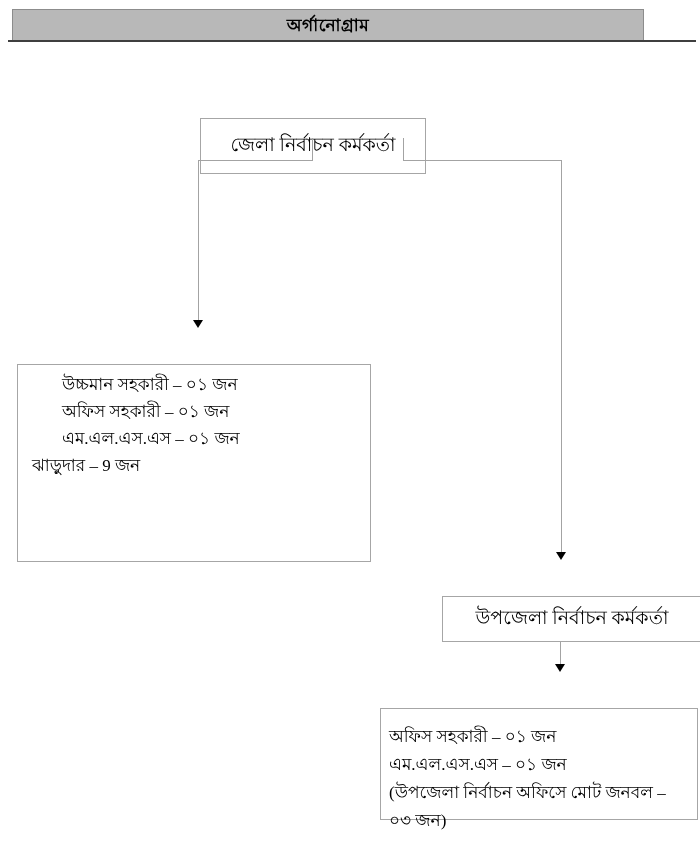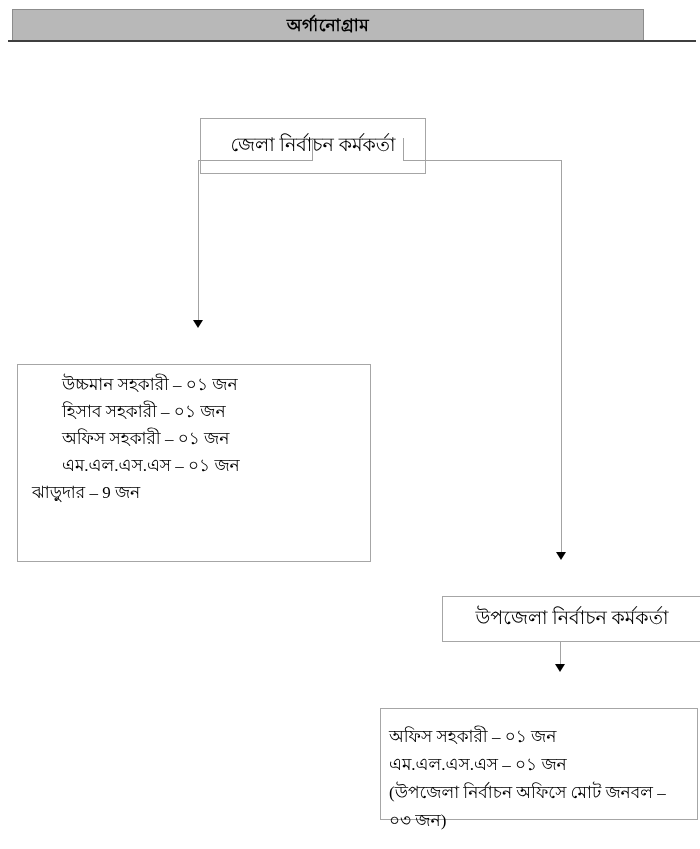--- a/index.html
+++ b/index.html
@@ -94,21 +94,20 @@
   <div class="cl h h-right"></div>
   <div class="cl v v-left"></div>
   <div class="cl v v-right"></div>
   <div class="cl v v-mid"></div>
   <div class="arrowhead arrow-left"></div>
   <div class="arrowhead arrow-right"></div>
   <div class="arrowhead arrow-mid"></div>
 
   <div class="node box-district-staff">
     <div class="staff-line indent">উচ্চমান সহকারী – ০১ জন</div>
-    <div class="staff-line indent">হিসাব সহকারী – ০১ জন</div>
     <div class="staff-line indent">অফিস সহকারী – ০১ জন</div>
     <div class="staff-line indent">এম.এল.এস.এস – ০১ জন</div>
     <div class="staff-line">ঝাড়ুদার – 9 জন</div>
   </div>
 
   <div class="node center box-upazila">
     <span class="officer-label">উপজেলা নির্বাচন কর্মকর্তা</span>
   </div>
 
   <div class="node box-upazila-staff">

